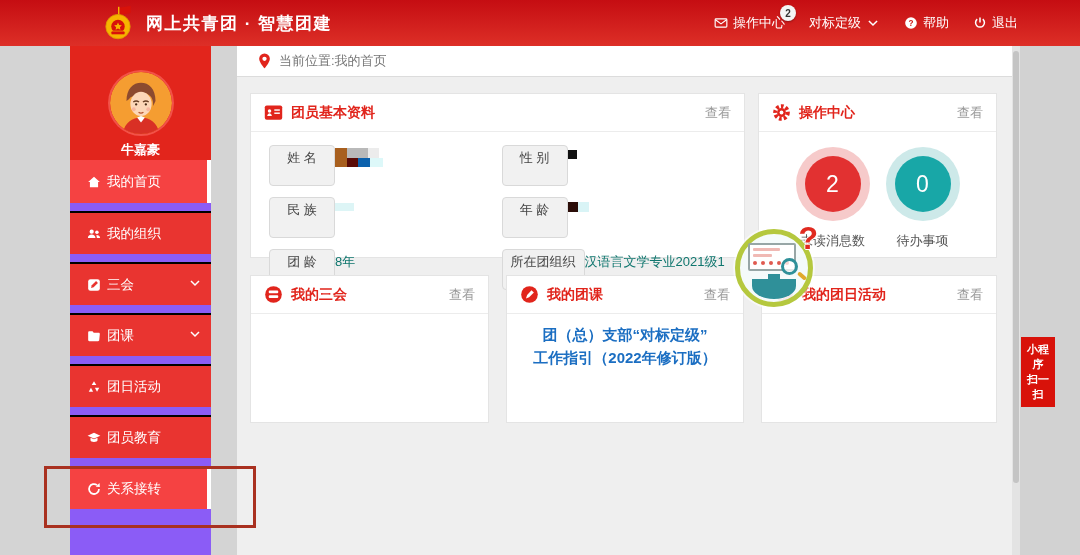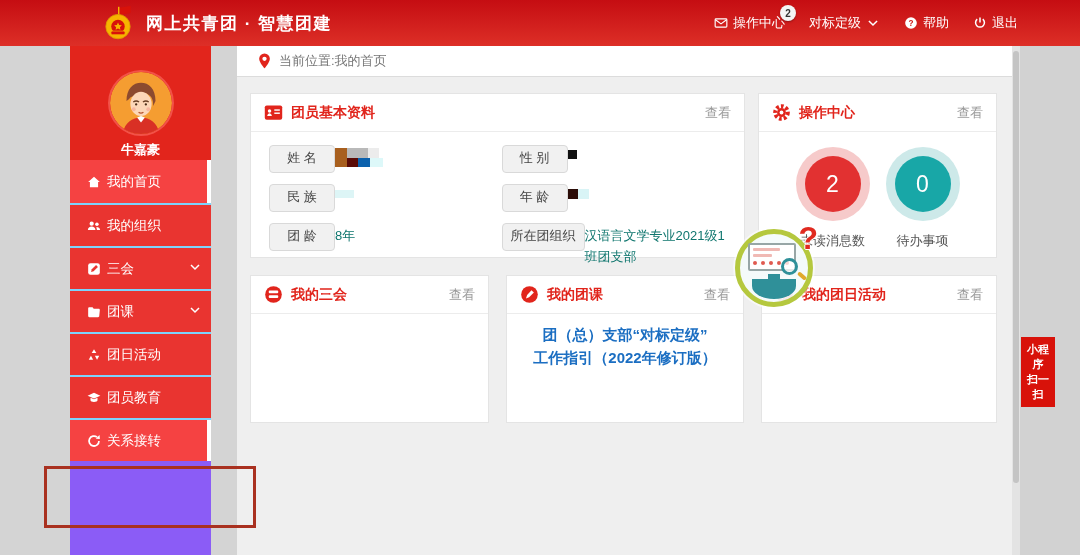--- a/index.html
+++ b/index.html
@@ -22,21 +22,21 @@
 
   
   .sidebar { position:absolute; left:70px; top:46px; width:141px; height:509px; background:#8b5cf6; z-index:10; }
   .profile { height:114px; background:#e2251c; text-align:center; padding-top:26px; }
   .avatar { width:62px; height:62px; border-radius:50%; margin:0 auto; overflow:hidden;
     box-shadow:0 0 0 2px rgba(255,120,110,.55); }
   .profile-name { color:#fff; font-size:13px; font-weight:bold; margin-top:7px; }
   .menu { list-style:none; }
   .menu li { position:relative; height:43px; display:flex; align-items:center; padding:0 10px 0 17px;
     color:#fff; font-size:13.5px; cursor:pointer; background:#e93430; }
-  .menu li + li { border-top:2px solid #7dd3fc; }
+  .menu li + li { border-top:2px solid #000000;margin-top:8px; }
   .menu li.active { background:#f54242; }
   .menu li.active::after { content:""; position:absolute; right:0; top:0; width:4px; height:100%; background:#fff; }
   .menu li svg { width:14px; height:14px; margin-right:6px; flex:none; }
   .menu .chev { margin-left:auto; }
   .menu .chev svg { width:12px; height:12px; margin:0; }
 
   
   .main { position:absolute; left:237px; top:46px; width:775px; height:509px; background:#efefef; overflow:hidden; }
   .crumbbar { height:31px; background:#fff; border-bottom:1px solid #dcdcdc; display:flex; align-items:center; padding-left:21px; }
   .crumbbar svg { width:13px; height:16px; }
@@ -48,21 +48,21 @@
   .card-head svg { width:19px; height:19px; flex:none; }
   .card-title { color:#e1251c; font-size:14px; font-weight:bold; margin-left:8px; }
   .view-link { margin-left:auto; color:#9a9a9a; font-size:13px; cursor:pointer; }
 
   .row1 { display:flex; gap:13px; }
   .card-member { width:495px; height:165px; }
   .card-action { width:239px; height:165px; }
 
   .member-body { display:grid; grid-template-columns:1fr 1fr; padding:13px 10px 0 18px; row-gap:11px; }
   .field { display:flex; align-items:flex-start; }
-  .pill { background:#f1f1f1; border:1px solid #d9d9d9; border-radius:4px; height:28px; line-height:23px;
+  .pill { background:#f1f1f1; border:1px solid #d9d9d9; border-radius:4px; height:41px; line-height:23px;
     min-width:66px; text-align:center; color:#444; font-size:13px; padding:0 8px; flex:none; }
   .fval { padding-top:4px; color:#0f766e; font-size:13px; }
   .org-val { width:152px; line-height:21px; padding-top:2px; }
   
   .mosaic { display:flex; margin-top:3px; }
   .mz { display:block; }
   .mosaic-name .c1 { width:12px; height:19px; background:#a85f1e; }
   .mcol { display:flex; flex-direction:column; }
   .mrow { display:flex; }
   .mosaic-name .c2 { width:21px; height:10px; background:#b9b9b9; }

